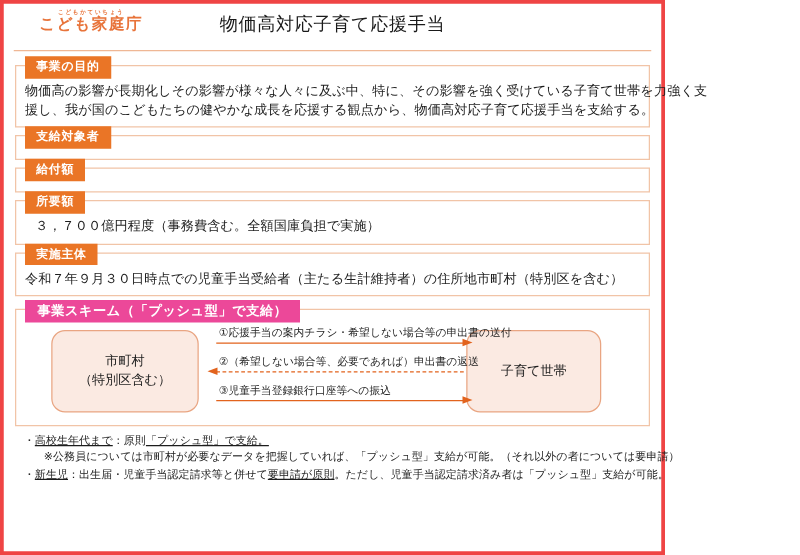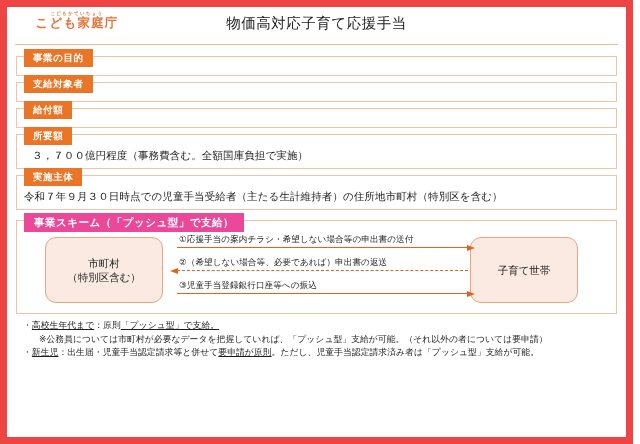--- a/index.html
+++ b/index.html
@@ -10,24 +10,24 @@
     width: 640px;
     height: 444px;
     background: #ffffff;
     font-family: "Liberation Sans", "DejaVu Sans", sans-serif;
     color: #231f20;
     overflow: hidden;
   }
 
   #page {
     position: relative;
-    width: 633px;
+    width: 532px;
     height: 444px;
     box-sizing: border-box;
-    border: 7px solid #ef4444;
+    border: 3px solid #ef4444;
     background: #ffffff;
   }
 
   
   .header {
     position: relative;
     height: 38px;
   }
   .logo {
     position: absolute;
@@ -230,20 +230,24 @@
     <div class="logo">
       <span class="logo-furigana">こどもかていちょう</span>
       <span class="logo-name">こども家庭庁</span>
     </div>
     <div class="doc-title">物価高対応子育て応援手当</div>
     <div class="header-rule"></div>
   </div>
 
   <div class="section first">
     <div class="section-label">事業の目的</div>
+    <div class="section-body">
+      <span class="line">物価高の影響が長期化しその影響が様々な人々に及ぶ中、特に、その影響を強く受けている子育て世帯を力強く支</span>
+      <span class="line">援し、我が国のこどもたちの健やかな成長を応援する観点から、物価高対応子育て応援手当を支給する。</span>
+    </div>
   </div>
 
   <div class="section">
     <div class="section-label">支給対象者</div>
   </div>
 
   <div class="section">
     <div class="section-label">給付額</div>
   </div>
 

